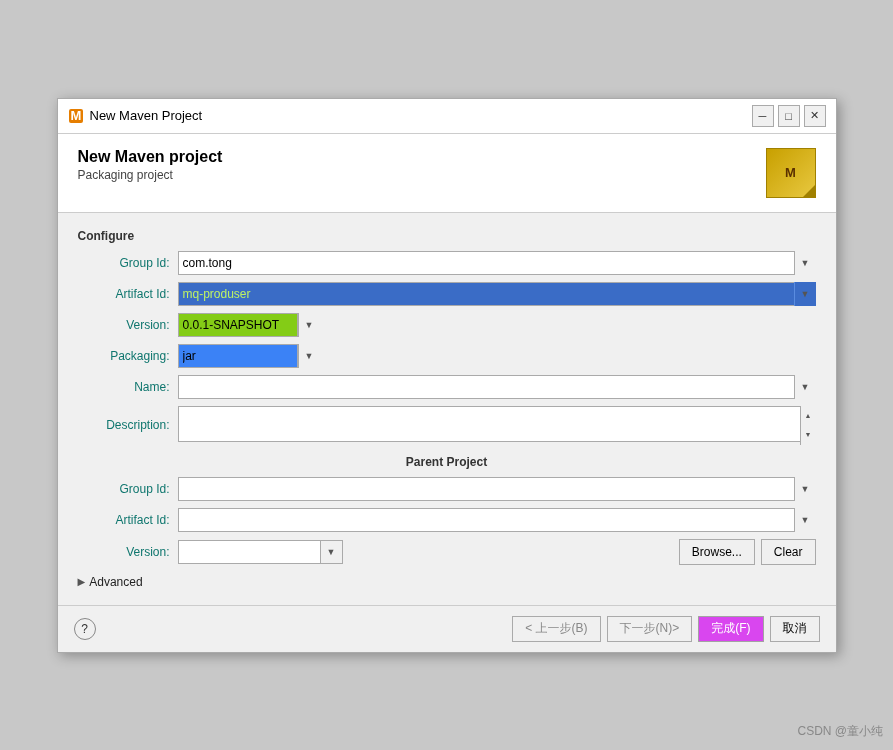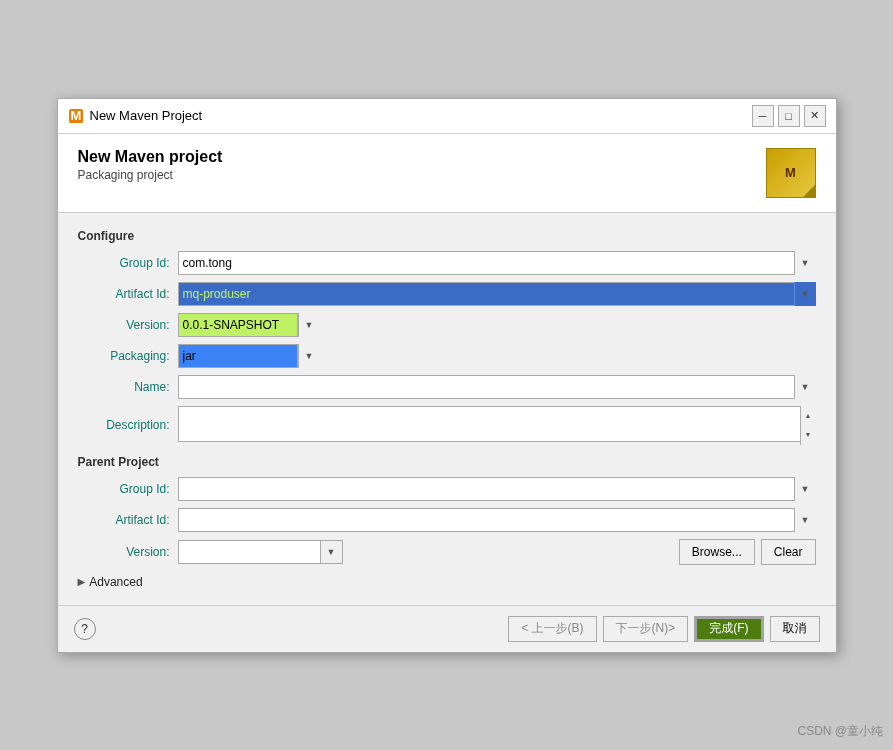--- a/index.html
+++ b/index.html
@@ -196,20 +196,21 @@
 
     .parent-section {
       margin-top: 10px;
     }
 
     .parent-section-label {
       font-size: 12px;
       font-weight: bold;
       color: #333;
       margin-bottom: 8px;
+      text-align: center;
     }
 
     .version-row {
       display: flex;
       align-items: center;
       gap: 6px;
     }
 
     .version-dropdown-arrow {
       height: 24px;
@@ -229,23 +230,23 @@
       height: 26px;
       padding: 0 12px;
       border: 1px solid #aaa;
       background: #f0f0f0;
       cursor: pointer;
       font-size: 12px;
       color: #000;
     }
 
     .btn-primary {
-      background: #4d7c0f;
+      background: #d946ef;
       color: #fff;
-      border: 3px solid #a3a3a3;
+      border: 1px solid #a3a3a3;
     }
 
     .advanced-section {
       margin-top: 10px;
       display: flex;
       align-items: center;
       gap: 4px;
       cursor: pointer;
     }
 
@@ -372,21 +373,21 @@
           <input type="text" class="selected" value="mq-produser" style="background: rgb(58, 108, 198); color: #bef264;">
           <div class="dropdown-arrow" style="background:#3a6cc6;border-left-color:#5a8ce0;">▼</div>
         </div>
       </div>
     </div>
 
     <div class="form-row">
       <label class="form-label">Version:</label>
       <div class="form-control-wrapper">
         <div style="display:flex;align-items:center;">
-          <input type="text" value="0.0.1-SNAPSHOT" style="height: 24px; border: 1px solid rgb(170, 170, 170); background: #bef264; padding: 0px 4px; font-size: 12px; width: 120px;">
+          <input type="text" value="0.0.1-SNAPSHOT" style="height: 24px; border: 1px solid rgb(170, 170, 170); background: #84cc16; padding: 0px 4px; font-size: 12px; width: 120px;">
           <div class="dropdown-arrow" style="position:relative;border-left:1px solid #aaa;">▼</div>
         </div>
       </div>
     </div>
 
     <div class="form-row">
       <label class="form-label">Packaging:</label>
       <div class="form-control-wrapper">
         <div style="display:flex;align-items:center;">
           <input type="text" value="jar" style="height: 24px; border: 1px solid rgb(170, 170, 170); background: #3b82f6; padding: 0px 4px; font-size: 12px; width: 120px;">

